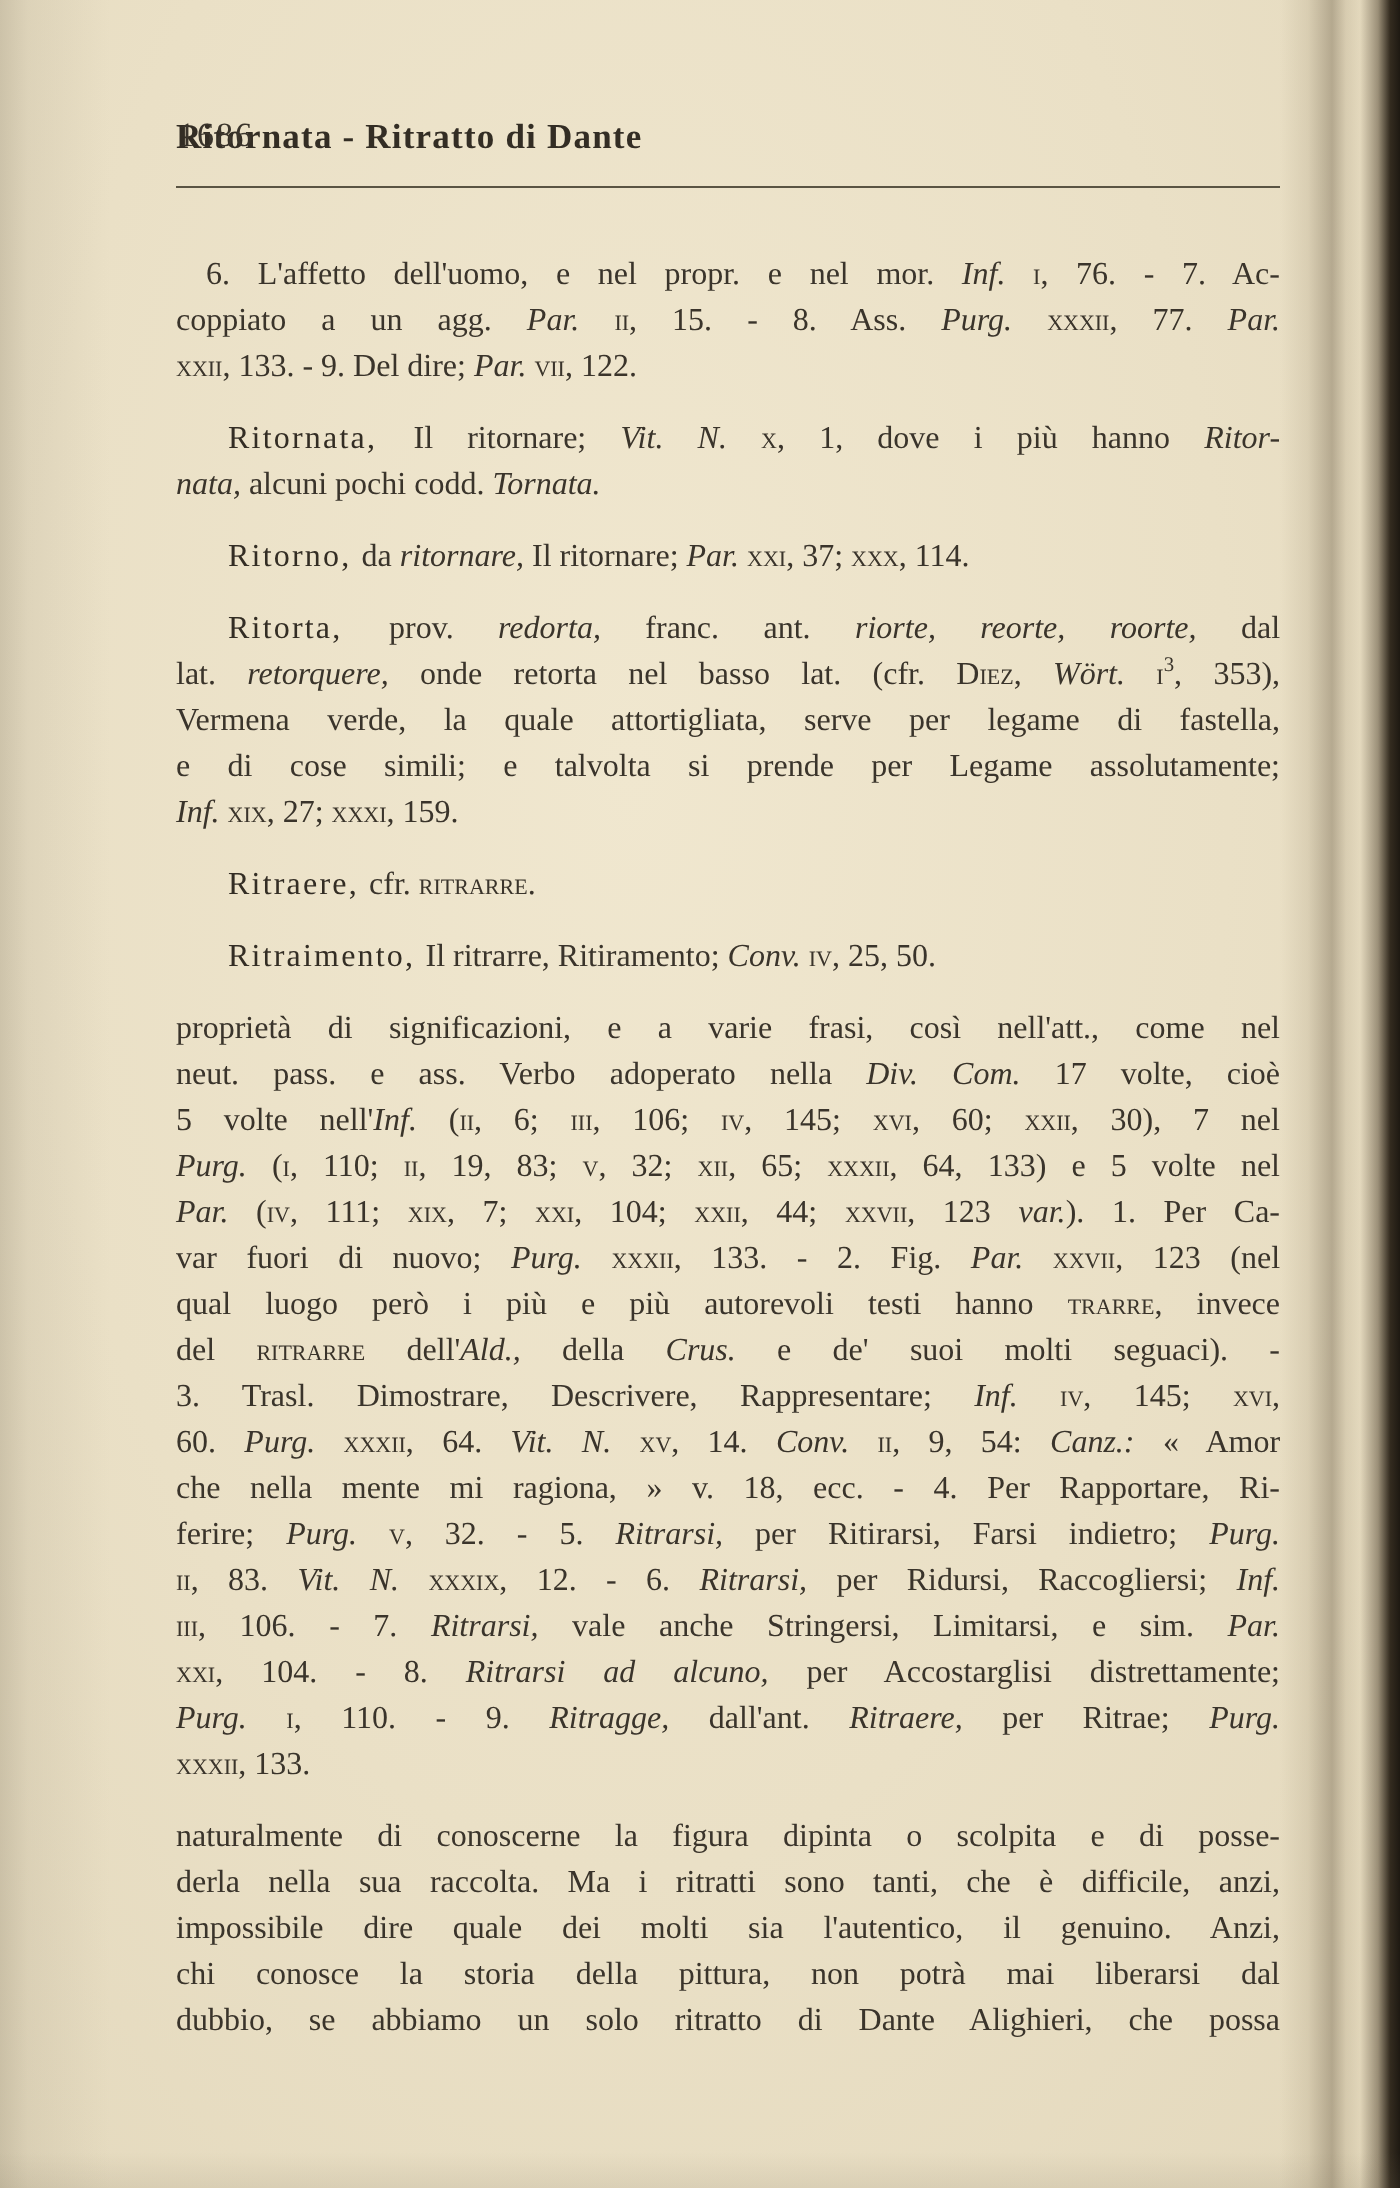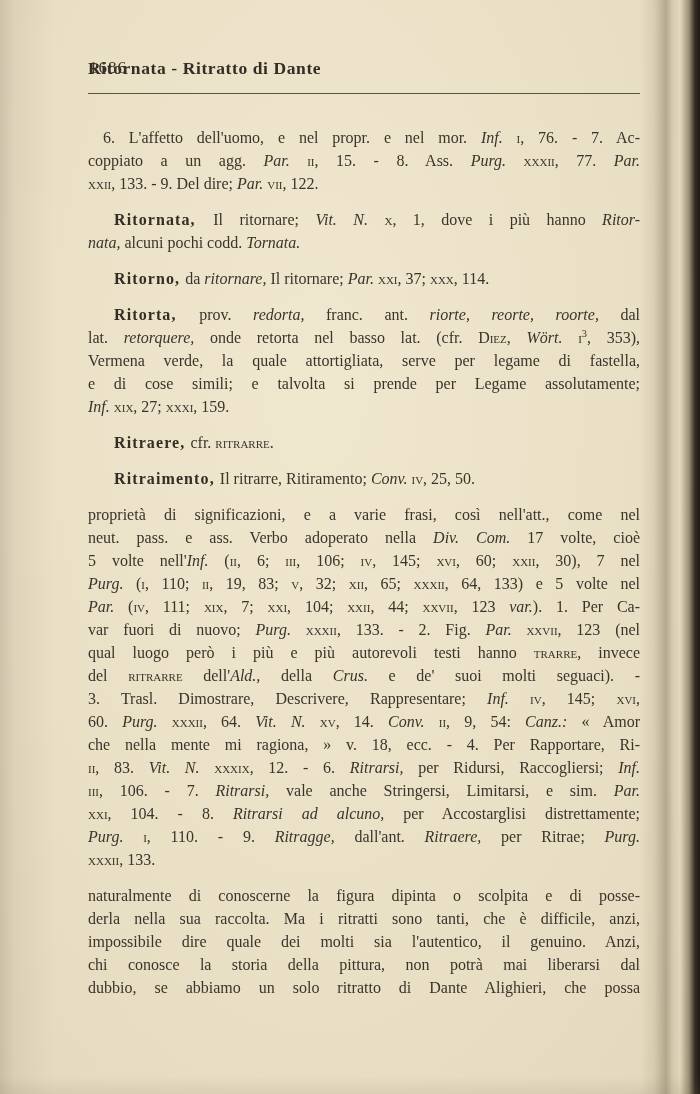--- a/index.html
+++ b/index.html
@@ -60,21 +60,21 @@
   }
   .para + .para{margin-top:13px;}
   .line{
     line-height:23px;
     text-align:justify;
     text-align-last:justify;
   }
   .line.last{text-align-last:left;}
   .s-n{}
   .s-i{font-style:italic;}
-  .s-b{font-weight:bold;letter-spacing:1.1px;color:#332d24;}
+  .s-b{font-weight:normal;letter-spacing:1.1px;color:#332d24;}
   .s-sc{font-variant:small-caps;}
   .s-sup{vertical-align:super;font-size:0.65em;line-height:0;}
 </style>
 </head>
 <body>
 
 <div class="edge-left"></div>
 <div class="edge-right"></div>
 <div class="edge-bottom"></div>
 
@@ -115,20 +115,21 @@
         <div class="line"><span class="s-n">neut. pass. e ass. Verbo adoperato nella </span><span class="s-i">Div. Com. </span><span class="s-n">17 volte, cioè</span></div>
         <div class="line"><span class="s-n">5 volte nell'</span><span class="s-i">Inf. </span><span class="s-n">(</span><span class="s-sc">ii</span><span class="s-n">, 6; </span><span class="s-sc">iii</span><span class="s-n">, 106; </span><span class="s-sc">iv</span><span class="s-n">, 145; </span><span class="s-sc">xvi</span><span class="s-n">, 60; </span><span class="s-sc">xxii</span><span class="s-n">, 30), 7 nel</span></div>
         <div class="line"><span class="s-i">Purg. </span><span class="s-n">(</span><span class="s-sc">i</span><span class="s-n">, 110; </span><span class="s-sc">ii</span><span class="s-n">, 19, 83; </span><span class="s-sc">v</span><span class="s-n">, 32; </span><span class="s-sc">xii</span><span class="s-n">, 65; </span><span class="s-sc">xxxii</span><span class="s-n">, 64, 133) e 5 volte nel</span></div>
         <div class="line"><span class="s-i">Par. </span><span class="s-n">(</span><span class="s-sc">iv</span><span class="s-n">, 111; </span><span class="s-sc">xix</span><span class="s-n">, 7; </span><span class="s-sc">xxi</span><span class="s-n">, 104; </span><span class="s-sc">xxii</span><span class="s-n">, 44; </span><span class="s-sc">xxvii</span><span class="s-n">, 123 </span><span class="s-i">var.</span><span class="s-n">). 1. Per Ca-</span></div>
         <div class="line"><span class="s-n">var fuori di nuovo; </span><span class="s-i">Purg. </span><span class="s-sc">xxxii</span><span class="s-n">, 133. - 2. Fig. </span><span class="s-i">Par. </span><span class="s-sc">xxvii</span><span class="s-n">, 123 (nel</span></div>
         <div class="line"><span class="s-n">qual luogo però i più e più autorevoli testi hanno </span><span class="s-sc">trarre</span><span class="s-n">, invece</span></div>
         <div class="line"><span class="s-n">del </span><span class="s-sc">ritrarre</span><span class="s-n"> dell'</span><span class="s-i">Ald., </span><span class="s-n">della </span><span class="s-i">Crus. </span><span class="s-n">e de' suoi molti seguaci). -</span></div>
         <div class="line"><span class="s-n">3. Trasl. Dimostrare, Descrivere, Rappresentare; </span><span class="s-i">Inf. </span><span class="s-sc">iv</span><span class="s-n">, 145; </span><span class="s-sc">xvi</span><span class="s-n">,</span></div>
         <div class="line"><span class="s-n">60. </span><span class="s-i">Purg. </span><span class="s-sc">xxxii</span><span class="s-n">, 64. </span><span class="s-i">Vit. N. </span><span class="s-sc">xv</span><span class="s-n">, 14. </span><span class="s-i">Conv. </span><span class="s-sc">ii</span><span class="s-n">, 9, 54: </span><span class="s-i">Canz.: </span><span class="s-n">« Amor</span></div>
         <div class="line"><span class="s-n">che nella mente mi ragiona, » v. 18, ecc. - 4. Per Rapportare, Ri-</span></div>
+        <div class="line"><span class="s-n">ferire; </span><span class="s-i">Purg. </span><span class="s-sc">v</span><span class="s-n">, 32. - 5. </span><span class="s-i">Ritrarsi, </span><span class="s-n">per Ritirarsi, Farsi indietro; </span><span class="s-i">Purg.</span></div>
         <div class="line"><span class="s-sc">ii</span><span class="s-n">, 83. </span><span class="s-i">Vit. N. </span><span class="s-sc">xxxix</span><span class="s-n">, 12. - 6. </span><span class="s-i">Ritrarsi, </span><span class="s-n">per Ridursi, Raccogliersi; </span><span class="s-i">Inf.</span></div>
         <div class="line"><span class="s-sc">iii</span><span class="s-n">, 106. - 7. </span><span class="s-i">Ritrarsi, </span><span class="s-n">vale anche Stringersi, Limitarsi, e sim. </span><span class="s-i">Par.</span></div>
         <div class="line"><span class="s-sc">xxi</span><span class="s-n">, 104. - 8. </span><span class="s-i">Ritrarsi ad alcuno, </span><span class="s-n">per Accostarglisi distrettamente;</span></div>
         <div class="line"><span class="s-i">Purg. </span><span class="s-sc">i</span><span class="s-n">, 110. - 9. </span><span class="s-i">Ritragge, </span><span class="s-n">dall'ant. </span><span class="s-i">Ritraere, </span><span class="s-n">per Ritrae; </span><span class="s-i">Purg.</span></div>
         <div class="line last"><span class="s-sc">xxxii</span><span class="s-n">, 133.</span></div>
       </div>
       <div class="para">
         <div class="line"><span class="s-n">naturalmente di conoscerne la figura dipinta o scolpita e di posse-</span></div>
         <div class="line"><span class="s-n">derla nella sua raccolta. Ma i ritratti sono tanti, che è difficile, anzi,</span></div>
         <div class="line"><span class="s-n">impossibile dire quale dei molti sia l'autentico, il genuino. Anzi,</span></div>

